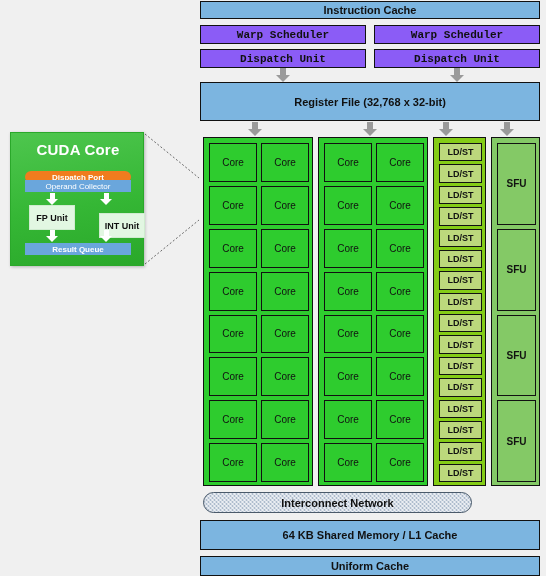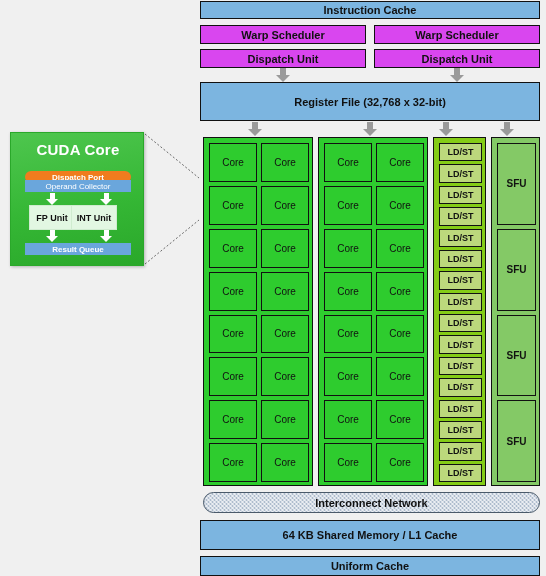--- a/index.html
+++ b/index.html
@@ -21,21 +21,21 @@
   .box {
     box-sizing: border-box;
     border: 1px solid #111;
     display: flex;
     align-items: center;
     justify-content: center;
     text-align: center;
     position: relative;
   }
   .blue   { background: #7cb5e0; }
-  .orange { background: #d946ef; }
+  .orange { background: #8b5cf6; font-family: Liberation Mono, monospace; }
 
   
   #sm {
     position: absolute;
     left: 200px;
     top: 1px;
     width: 340px;
     height: 574px;
   }
 
@@ -155,21 +155,21 @@
     justify-content: center;
     font-size: 10px;
     font-weight: bold;
     color: #111;
   }
 
   
   #interconnect {
     position: absolute;
     left: 3px; top: 491px;
-    width: 337px; height: 21px;
+    width: 269px; height: 21px;
     box-sizing: border-box;
     border: 1px solid #4a5a6a;
     border-radius: 11px;
     background-color: #aebccd;
     background-image:
       linear-gradient(45deg,  rgba(255,255,255,.55) 25%, transparent 25%, transparent 50%, rgba(255,255,255,.55) 50%, rgba(255,255,255,.55) 75%, transparent 75%),
       linear-gradient(-45deg, rgba(255,255,255,.45) 25%, transparent 25%, transparent 50%, rgba(255,255,255,.45) 50%, rgba(255,255,255,.45) 75%, transparent 75%);
     background-size: 4px 4px, 4px 4px;
     display: flex;
     align-items: center;
@@ -234,21 +234,21 @@
     width: 46px; height: 25px;
     box-sizing: border-box;
     background: #e2f7e2;
     border: 1px solid #cfeccf;
     color: #111;
     font-size: 9px;
     font-weight: bold;
     display: flex; align-items: center; justify-content: center;
   }
   #cc-fp-unit  { left: 18px; }
-  #cc-int-unit { left: 60px; }
+  #cc-int-unit { left: 88px; margin-top: 8px; }
   #cc-result-queue {
     position: absolute;
     left: 14px; top: 110px;
     width: 106px; height: 12px;
     box-sizing: border-box;
     background: #6aa6dc;
     color: #ffffff;
     font-size: 8px;
     font-weight: bold;
     display: flex; align-items: center; justify-content: center;

